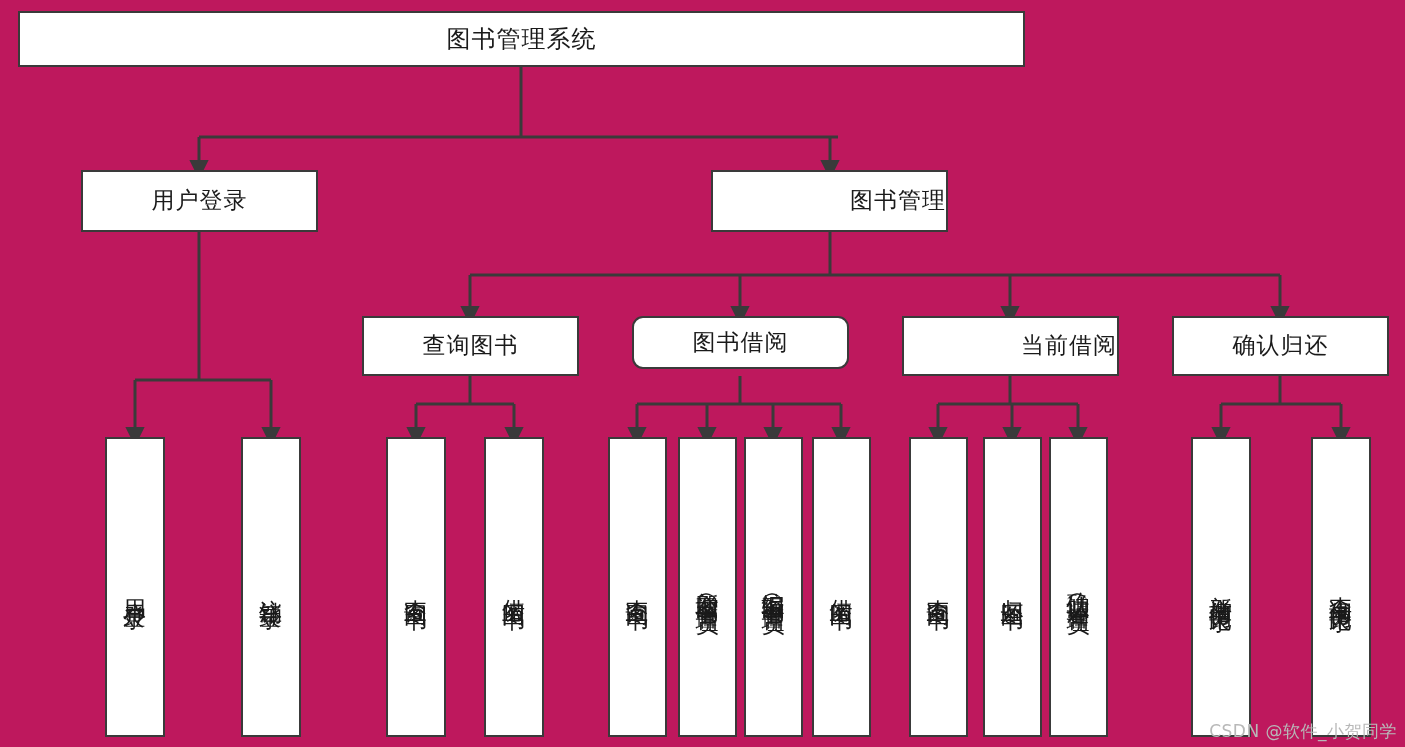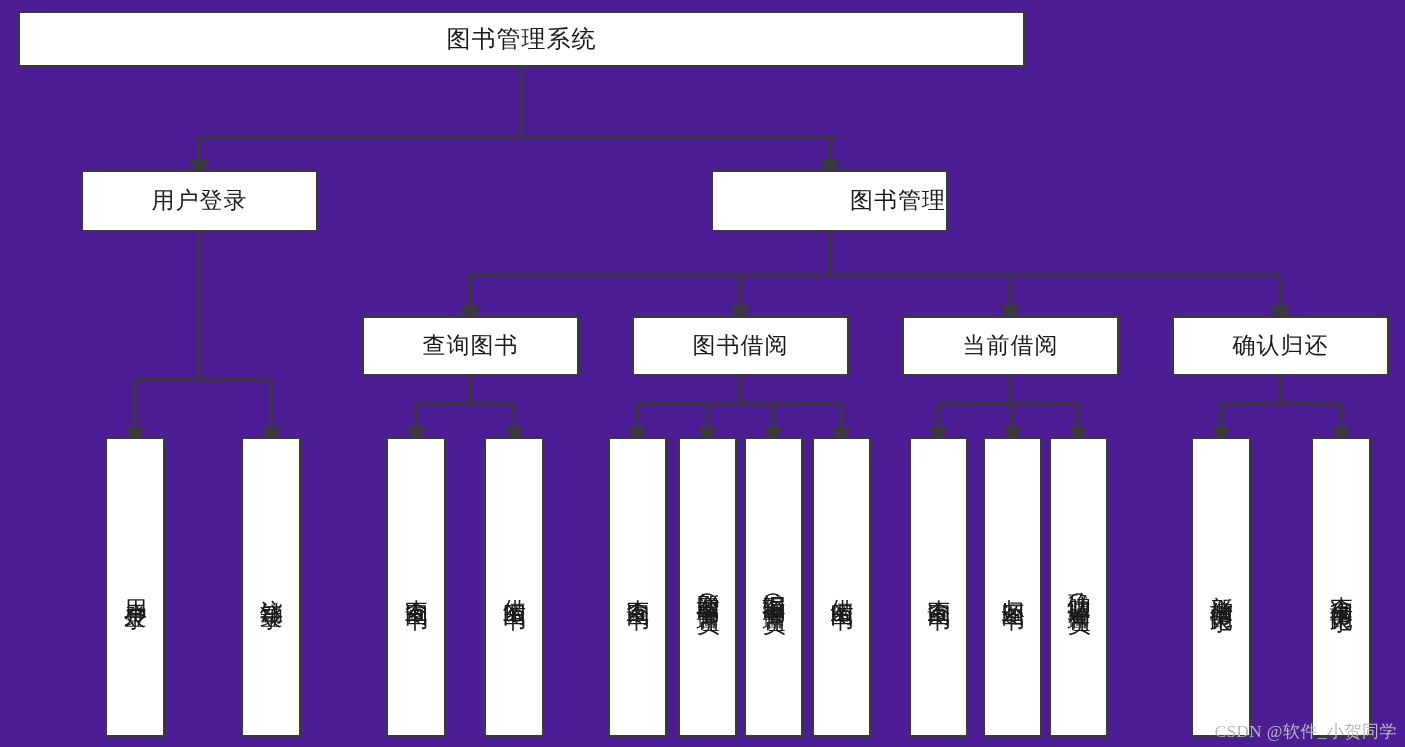--- a/index.html
+++ b/index.html
@@ -7,23 +7,22 @@
     padding: 0;
     background: #ffffff;
   }
   body {
     font-family: "DejaVu Sans", "Liberation Sans", sans-serif;
   }
   #diagram-root {
     position: relative;
     width: 1405px;
     height: 747px;
-    background: #4c1d95;
+    background: #be185d;
     overflow: hidden;
-    font-family: Liberation Serif, serif;
   }
   #edge-layer {
     position: absolute;
     left: 0;
     top: 0;
     width: 1405px;
     height: 747px;
     pointer-events: none;
   }
   .node {
@@ -135,24 +134,24 @@
   <div class="node node-h" style="left:81px; top:170px; width:237px; height:62px;">
     <span>用户登录</span>
   </div>
   <div class="node node-h" style="left:711px; top:170px; width:237px; height:62px;justify-content:flex-end;">
     <span>图书管理</span>
   </div>
 
   <div class="node node-h" style="left:362px; top:316px; width:217px; height:60px;">
     <span>查询图书</span>
   </div>
-  <div class="node node-h" style="left:632px; top:316px; width:217px; height:60px;">
+  <div class="node node-h" style="left:632px; top:316px; width:217px; height:53px;border-radius:11px;">
     <span>图书借阅</span>
   </div>
-  <div class="node node-h" style="left:902px; top:316px; width:217px; height:60px;">
+  <div class="node node-h" style="left:902px; top:316px; width:217px; height:60px;justify-content:flex-end;">
     <span>当前借阅</span>
   </div>
   <div class="node node-h" style="left:1172px; top:316px; width:217px; height:60px;">
     <span>确认归还</span>
   </div>
 
   <div class="node node-v" style="left:105px; top:437px; width:60px; height:300px;">
     <span class="vtext">用户登录</span>
   </div>
   <div class="node node-v" style="left:241px; top:437px; width:60px; height:300px;">

